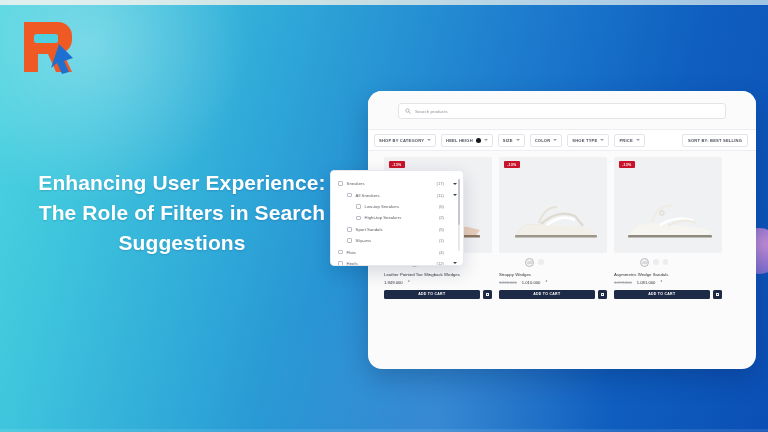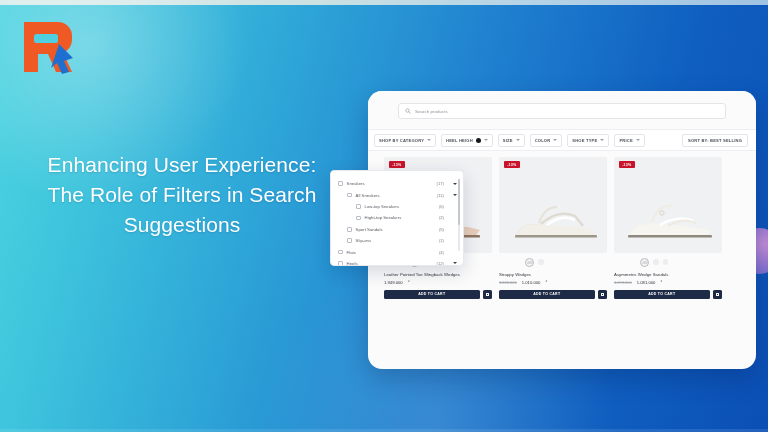--- a/index.html
+++ b/index.html
@@ -44,23 +44,23 @@
     background:radial-gradient(circle at 62% 34%, #c38ed8 0%, #a07cd4 38%, #7a6ed0 72%, #5f63cf 100%);
     filter:blur(.3px);
   }
 
   
   .logo{ position:absolute; left:12px; top:14px; width:70px; height:66px; }
   .logo svg{ display:block; width:70px; height:66px; }
 
   
   .headline{
-    position:absolute; left:38px; top:150px; width:288px;
+    position:absolute; left:38px; top:168px; width:288px;
     text-align:center; color:#ffffff;
-    font-size:21px; line-height:1.42; font-weight:400;
+    font-size:21px; line-height:1.42; font-weight:700;
     letter-spacing:.1px;
     text-shadow:0 1px 2px rgba(0,40,90,.18);
   }
 
   
   .mock{
     position:absolute; left:368px; top:91px; width:388px; height:278px;
     background:#fbfbfb;
     border-radius:14px 14px 14px 14px;
     box-shadow:0 10px 26px rgba(0,20,60,.22);

